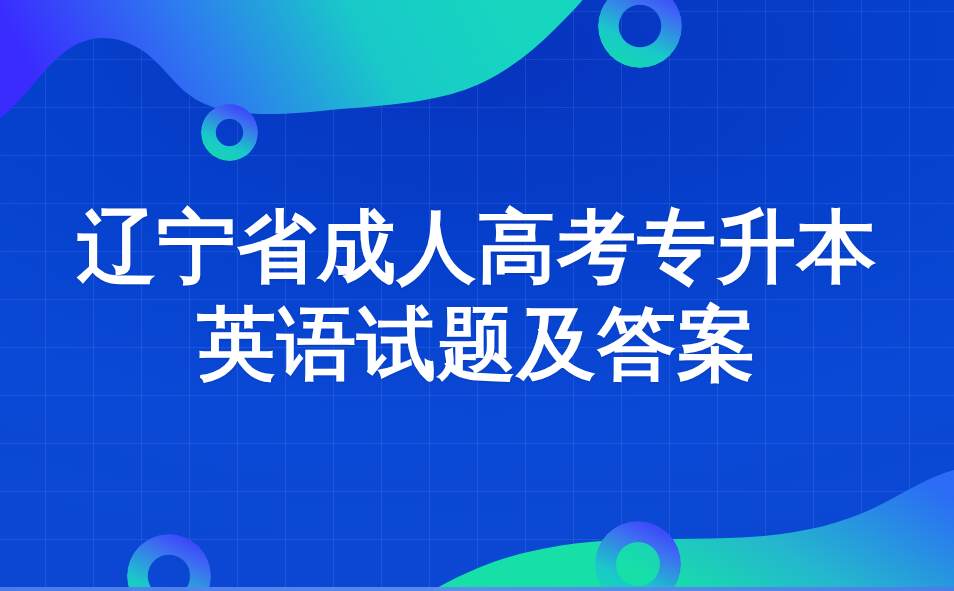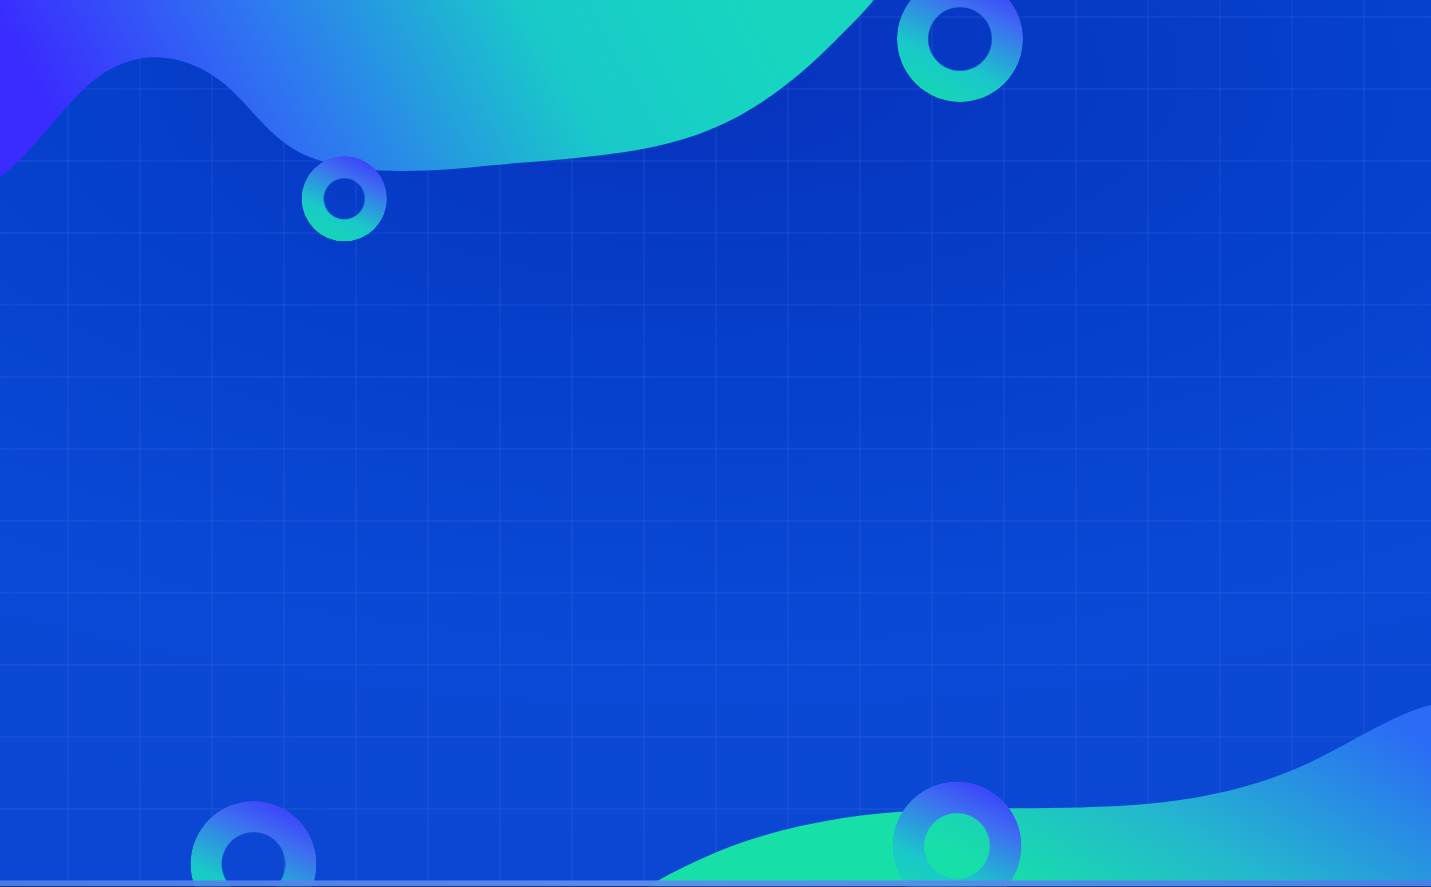--- a/index.html
+++ b/index.html
@@ -169,17 +169,19 @@
              C452,579 432,590 420,599
              L954,599 Z" fill="url(#gradWaveBR)"></path>
   </svg>
 
   <div class="ring ring-tr"></div>
   <div class="ring ring-ul"></div>
   <div class="ring ring-bl"></div>
   <div class="ring ring-br"></div>
 
   <div class="title-block">
+    <div class="title-line">辽宁省成人高考专升本</div>
+    <div class="title-line">英语试题及答案</div>
   </div>
 
   <div class="bottom-strip"></div>
 
 </div>
 
 </body></html>

